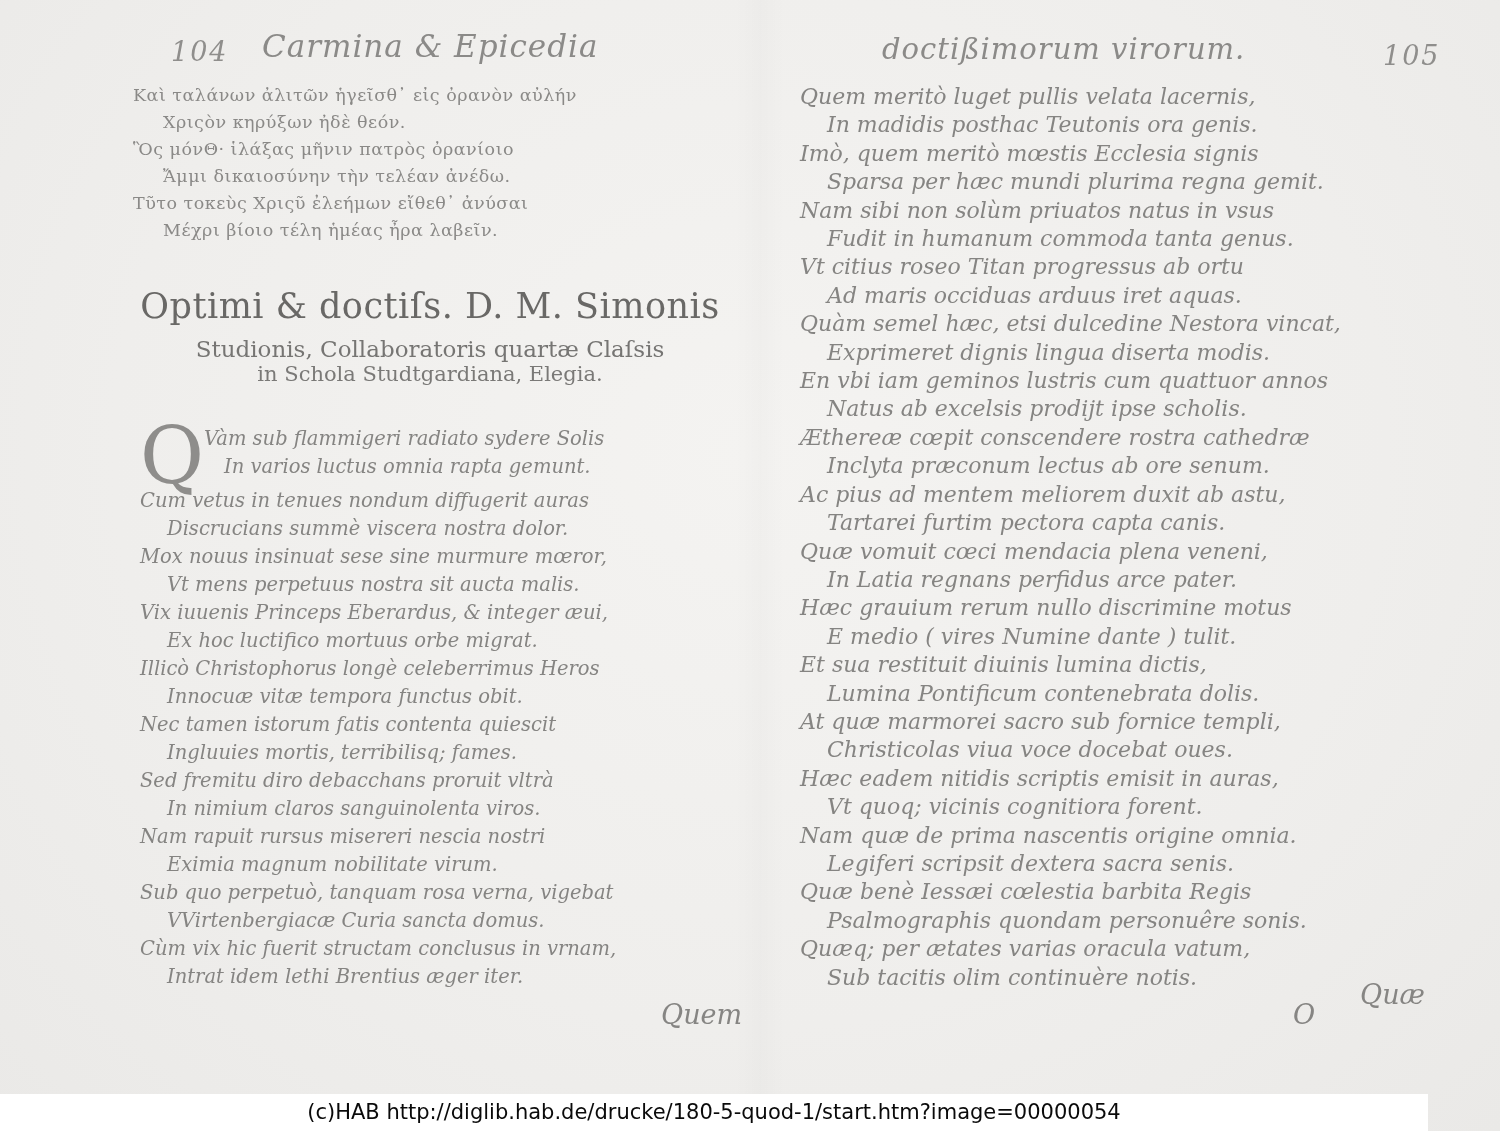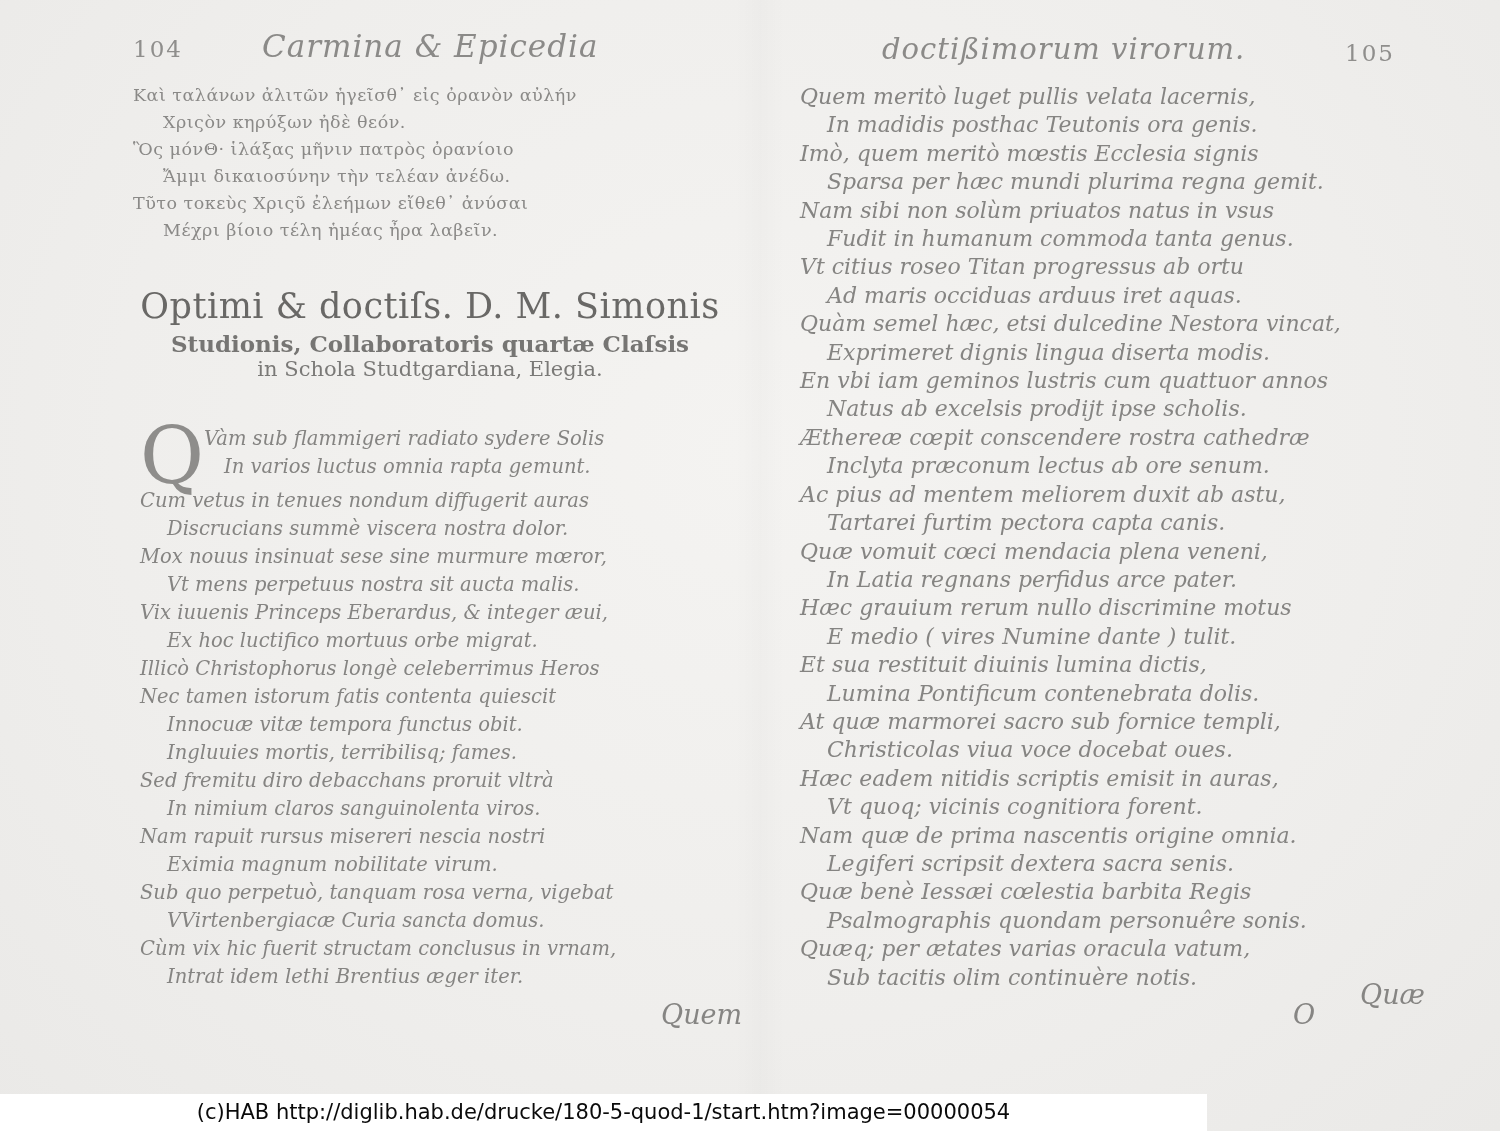--- a/index.html
+++ b/index.html
@@ -9,31 +9,31 @@
     background:#e9e8e6;
   }
   .scan {
     position:relative; width:1500px; height:1131px; overflow:hidden;
     background:
       radial-gradient(ellipse at 50% 40%, #f4f3f1 0%, #efeeec 60%, #eae9e7 100%);
   }
   .abs { position:absolute; }
 
   
-  .pagenum { font-size:23px; color:#8f8e8c; letter-spacing:2px; }
+  .pagenum { font-size:27px; font-style:italic; color:#8f8e8c; letter-spacing:2px;margin-left:38px; }
   .running-title { font-style:italic; color:#8b8a88; letter-spacing:1px; }
 
   
   .greek { font-size:17.5px; line-height:27px; color:#8a8987; letter-spacing:0.5px; }
   .greek .line.indent { padding-left:30px; }
 
   
   .heading { text-align:center; color:#6f6e6c; }
   .heading .h1 { font-size:35px; letter-spacing:0.5px; color:#696866; }
-  .heading .h2 { font-size:23px; margin-top:4px; color:#767573;font-weight:bold; }
+  .heading .h2 { font-size:23px; margin-top:10px; color:#767573; }
   .heading .h3 { font-size:21px; color:#7a7977; }
 
   
   .poem { font-style:italic; color:#858482; }
   .poem .line { white-space:nowrap; }
   .poem-left { font-size:19.5px; line-height:28px; }
   .poem-right { font-size:22px; line-height:28.4px; }
   .poem .line.indent { padding-left:27px; }
 
   
@@ -41,21 +41,21 @@
   .dropcap {
     font-style:normal; font-size:78px; line-height:62px;
     width:64px; color:#8e8d8b; flex:0 0 auto;
   }
   .dc-lines .line.dc-indent { padding-left:20px; }
 
   .catchword { font-style:italic; font-size:27px; color:#868583; }
 
   
   .caption-bar {
-    position:absolute; left:0; bottom:0; width:1207px; height:37px;
+    position:absolute; left:0; bottom:0; width:1428px; height:37px;
     background:#ffffff; text-align:center;
   }
   .caption-bar span {
     font-family:"DejaVu Sans", "Liberation Sans", sans-serif;
     font-size:21px; line-height:37px; color:#0a0a0a;
   }
 
   
   .gutter {
     position:absolute; left:735px; top:0; width:50px; height:1095px;
@@ -98,22 +98,22 @@
     </div>
     <div>
 
     <div class="line">Cum vetus in tenues nondum diffugerit auras</div>
         <div class="line indent">Discrucians summè viscera nostra dolor.</div>
         <div class="line">Mox nouus insinuat sese sine murmure mœror,</div>
         <div class="line indent">Vt mens perpetuus nostra sit aucta malis.</div>
         <div class="line">Vix iuuenis Princeps Eberardus, &amp; integer æui,</div>
         <div class="line indent">Ex hoc luctifico mortuus orbe migrat.</div>
         <div class="line">Illicò Christophorus longè celeberrimus Heros</div>
+        <div class="line indent">Innocuæ vitæ tempora functus obit.</div>
         <div class="line">Nec tamen istorum fatis contenta quiescit</div>
-        <div class="line indent">Innocuæ vitæ tempora functus obit.</div>
         <div class="line indent">Ingluuies mortis, terribilisq; fames.</div>
         <div class="line">Sed fremitu diro debacchans proruit vltrà</div>
         <div class="line indent">In nimium claros sanguinolenta viros.</div>
         <div class="line">Nam rapuit rursus misereri nescia nostri</div>
         <div class="line indent">Eximia magnum nobilitate virum.</div>
         <div class="line">Sub quo perpetuò, tanquam rosa verna, vigebat</div>
         <div class="line indent">VVirtenbergiacæ Curia sancta domus.</div>
         <div class="line">Cùm vix hic fuerit structam conclusus in vrnam,</div>
         <div class="line indent">Intrat idem lethi Brentius æger iter.</div>
       </div>

